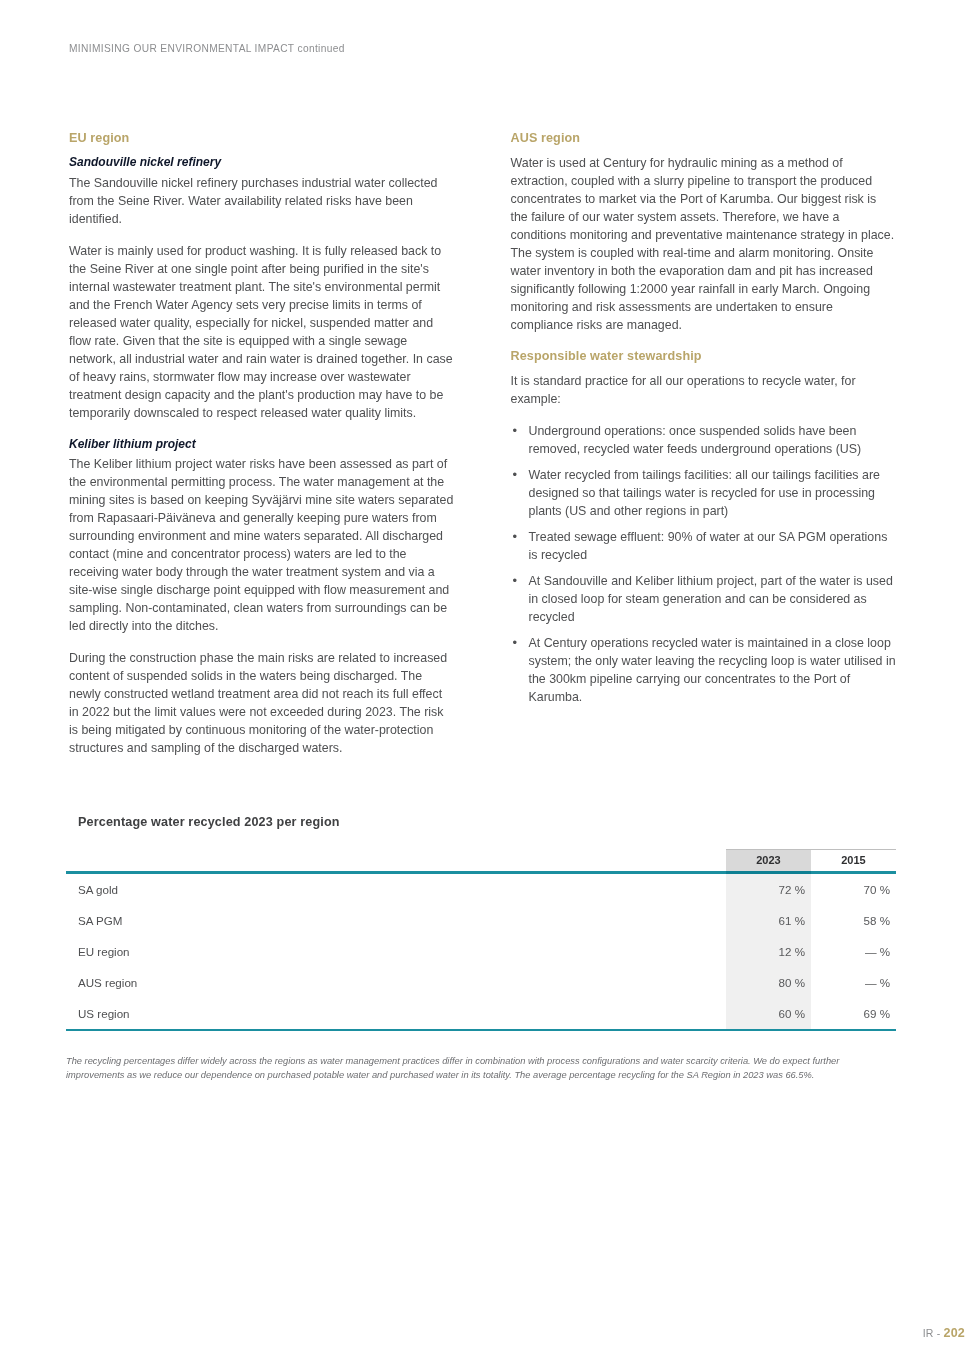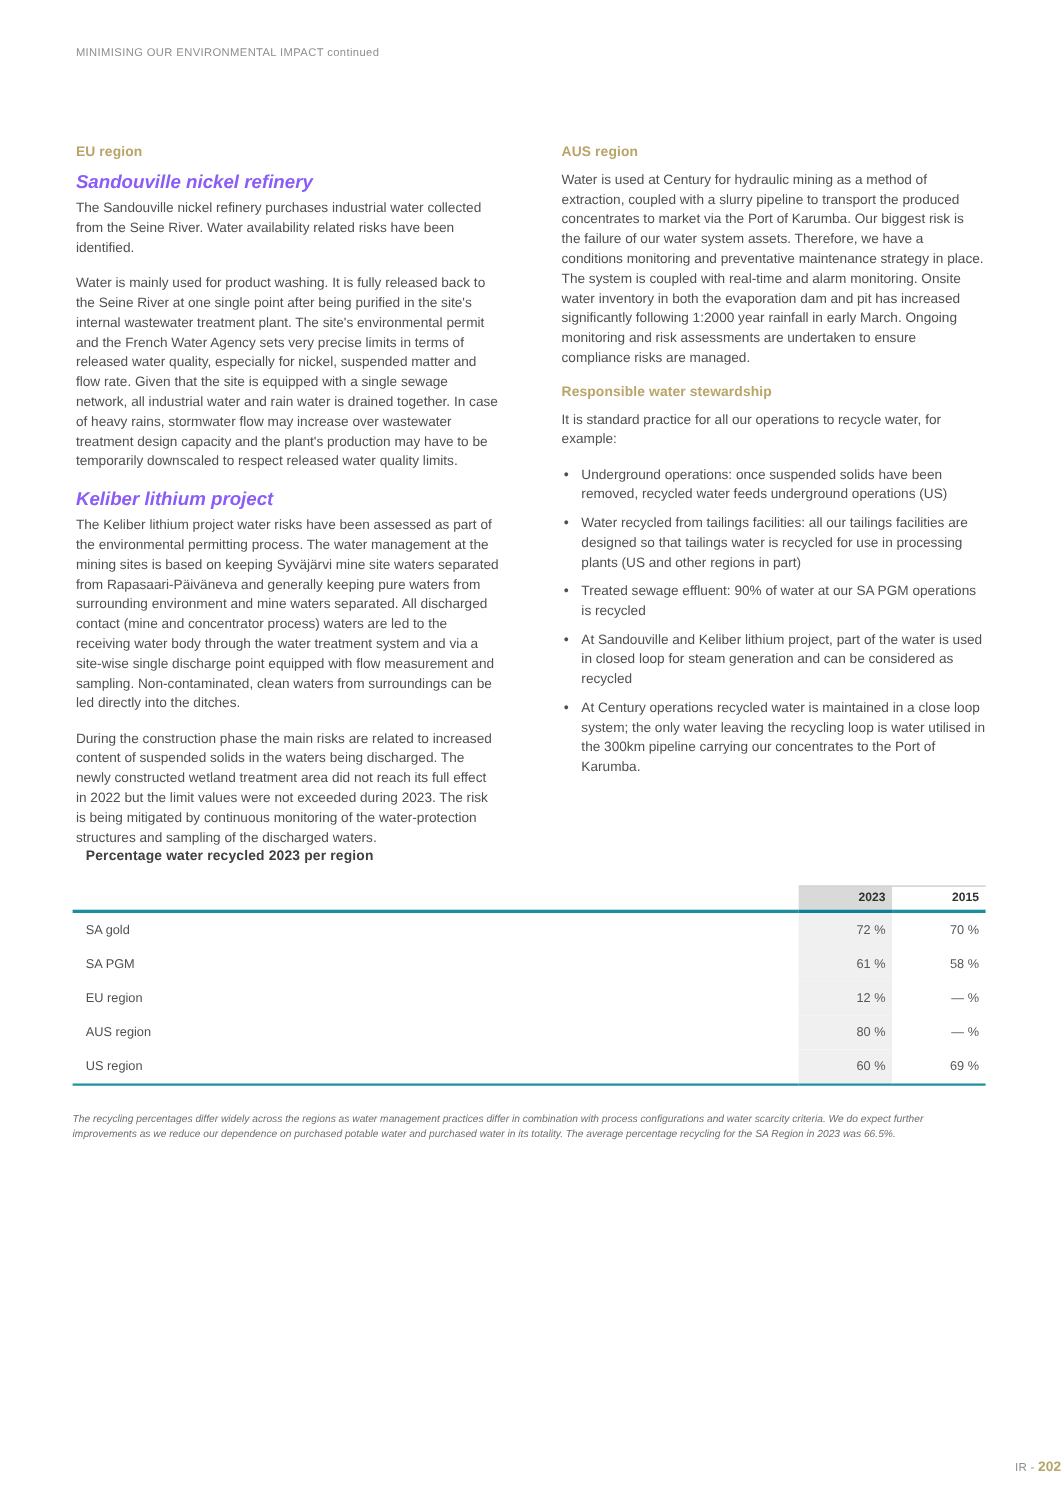--- a/index.html
+++ b/index.html
@@ -42,24 +42,24 @@
   h2.section-head {
     margin: 0 0 9px 0;
     font-size: 12.6px;
     font-weight: bold;
     color: #b9a569;
     letter-spacing: 0.1px;
     line-height: 1.2;
   }
   h3.sub-head {
     margin: 0 0 4px 0;
-    font-size: 17px;
+    font-size: 12px;
     font-weight: bold;
     font-style: italic;
-    color: #8b5cf6;
+    color: #0f172a;
     line-height: 1.3;
   }
   p.body-copy {
     margin: 0 0 14px 0;
     font-size: 12.4px;
     line-height: 1.45;
     color: #4f5052;
   }
   p.body-copy:last-child { margin-bottom: 0; }
 
@@ -82,21 +82,21 @@
     left: 2px;
     top: -1px;
     color: #4f5052;
     font-size: 13px;
   }
 
   
   .table-block {
     position: absolute;
     left: 66px;
-    top: 771px;
+    top: 815px;
     width: 830px;
   }
   .table-title {
     font-size: 12.6px;
     font-weight: bold;
     color: #3f4042;
     margin: 0 0 20px 12px;
     letter-spacing: 0.15px;
   }
   table.data {
@@ -107,21 +107,20 @@
     table-layout: fixed;
   }
   table.data col.c-label { width: 660px; }
   table.data col.c-2023  { width: 85px; }
   table.data col.c-2022  { width: 85px; }
 
   table.data thead th {
     font-size: 11px;
     font-weight: bold;
     color: #2f3032;
-    text-align: right;
     padding: 4px 6px 5px 6px;
     vertical-align: bottom;
   }
   table.data thead th.label-head { text-align: left; }
   table.data thead th.hi {
     background: #d9d9d9;
     border-top: 1px solid #bfbfbf;
   }
   table.data thead th.plain {
     border-top: 1px solid #bfbfbf;

